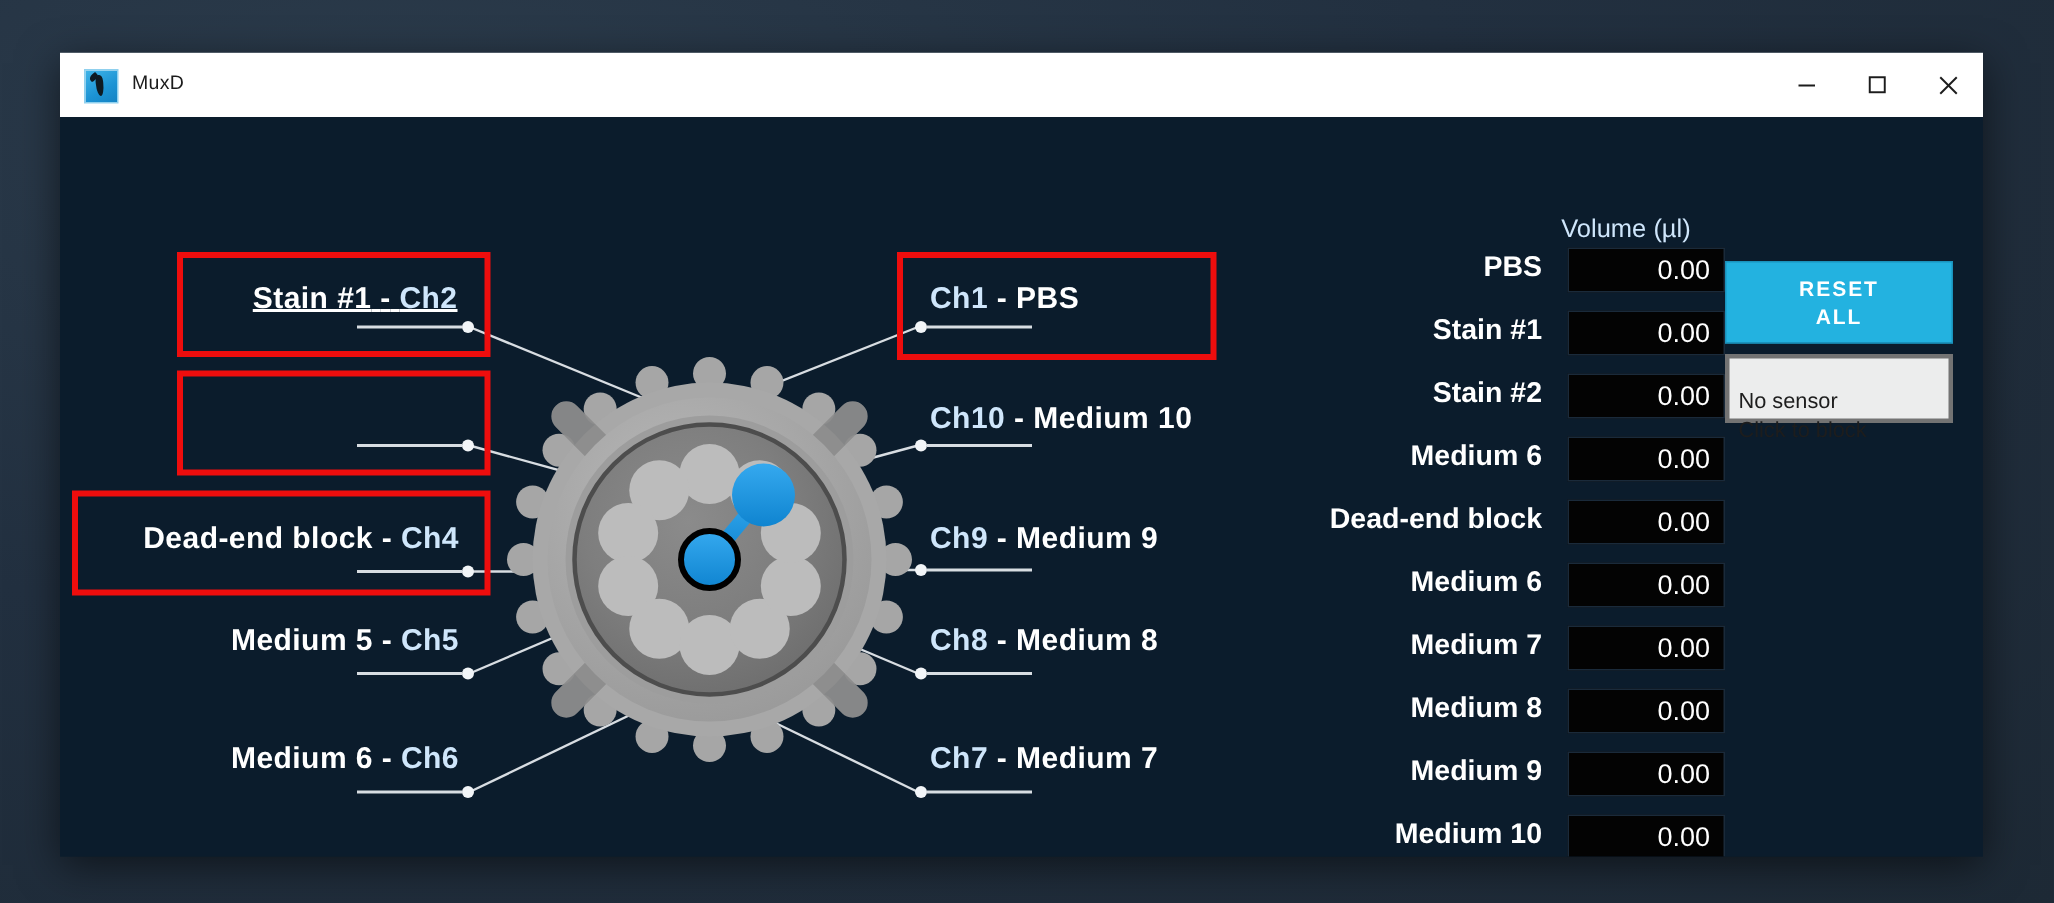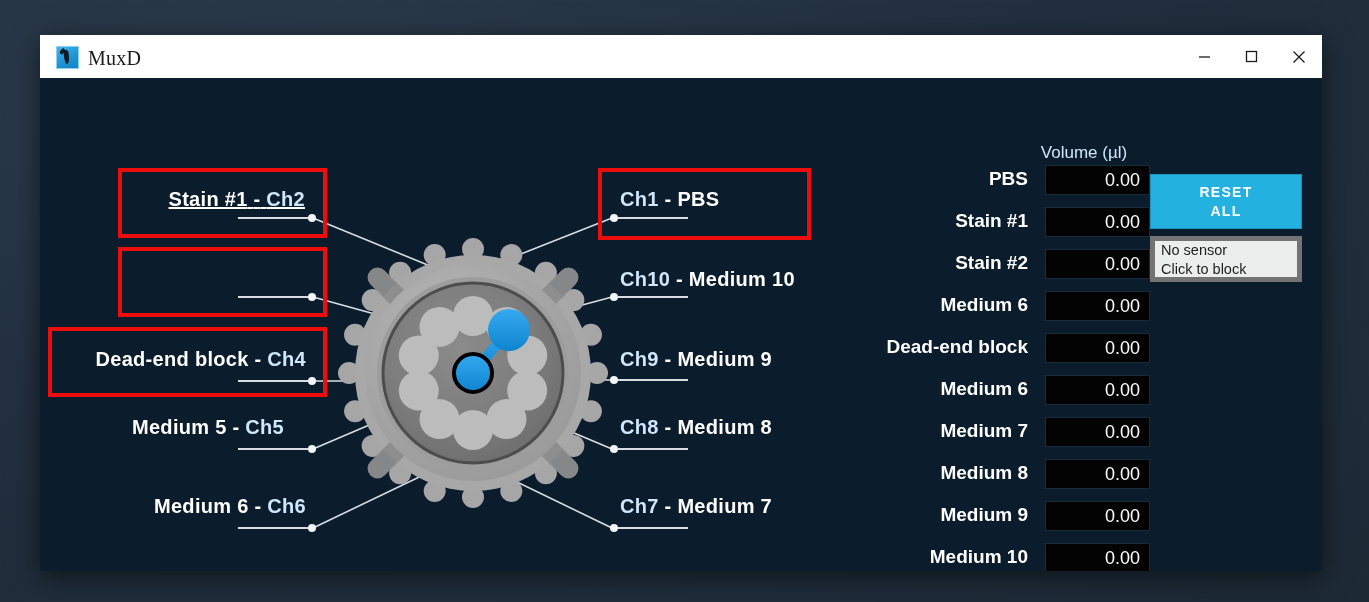--- a/index.html
+++ b/index.html
@@ -59,24 +59,23 @@
     position: absolute;
     left: -4px; top: -1px;
     width: 6px; height: 4px;
     background: #0e1a22;
     border-radius: 60% 10% 40% 20%;
     transform: rotate(-35deg);
   }
   #title-text {
     position: absolute;
     left: 48px; top: 12px;
-    font-size: 20px;
+    font-size: 13px;
     color: #1b1b1b;
     letter-spacing: .2px;
-    font-family: Liberation Serif, serif;
   }
   .winbtn {
     position: absolute;
     top: 0;
     width: 47px; height: 43px;
     display: flex;
     align-items: center;
     justify-content: center;
   }
   .winbtn svg { display: block; }
@@ -196,23 +195,23 @@
     font-weight: bold;
     letter-spacing: 1.3px;
     line-height: 19px;
     cursor: pointer;
   }
   #sensor-box {
     position: absolute;
     left: 1110px; top: 158px;
     width: 152px; height: 46px;
     background: #eceded;
-    border: 5px solid #737373;
+    border: 3px solid #737373;
     box-sizing: border-box;
-    padding: 0 6px;
+    padding: 20px 6px;
     font-size: 14.5px;
     color: #1d1d1d;
     line-height: 19px;
     cursor: pointer;
   }
 </style>
 </head>
 <body>
 
 <div id="desktop">
@@ -360,21 +359,21 @@
 
       <div class="redbox" style="left:8px; top:249px; width:279px; height:70px;"></div>
       <div class="chan left" style="left:28px; top:270px; width:238px;">
         <span>Dead-end block</span>
         <span class="dash">-</span>
         <span class="ch">Ch4</span>
       </div>
       <div class="lead-line" style="left:198px; top:302px; width:70px;"></div>
       <div class="lead-dot" style="left:268px; top:299px;"></div>
 
-      <div class="chan left" style="left:70px; top:338px; width:196px;text-align:center;">
+      <div class="chan left" style="left:70px; top:338px; width:196px;">
         <span>Medium 5</span>
         <span class="dash">-</span>
         <span class="ch">Ch5</span>
       </div>
       <div class="lead-line" style="left:198px; top:370px; width:70px;"></div>
       <div class="lead-dot" style="left:268px; top:367px;"></div>
 
       <div class="chan left" style="left:70px; top:417px; width:196px;">
         <span>Medium 6</span>
         <span class="dash">-</span>

